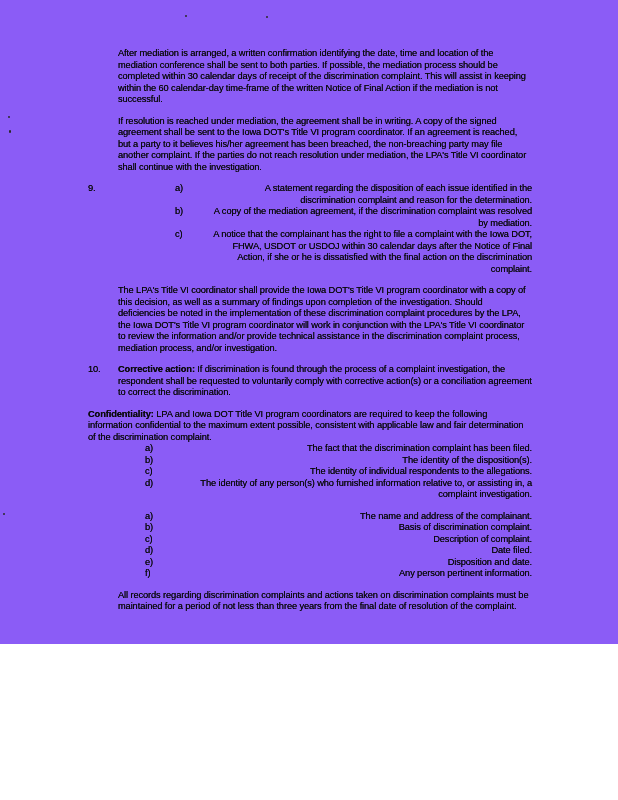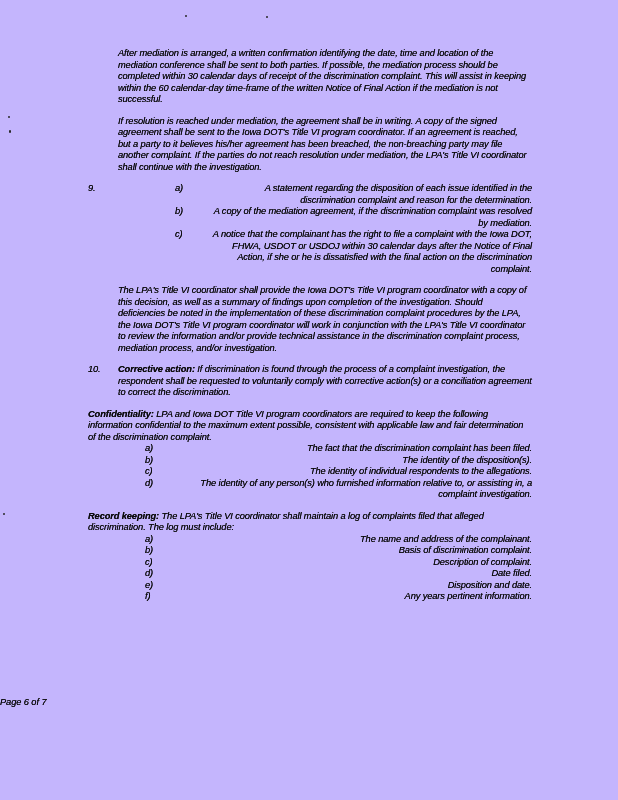--- a/index.html
+++ b/index.html
@@ -3,26 +3,25 @@
 <meta charset="utf-8">
 <style>
   html, body {
     margin: 0;
     padding: 0;
     background: #ffffff;
   }
   .page {
     position: relative;
     width: 618px;
-    height: 800px;
-    background: #c4b5fd;
+    height: 644px;
+    background: #8b5cf6;
     overflow: hidden;
     font-family: "Liberation Sans", sans-serif;
     color: #0b0b0b;
-    font-style: italic;
   }
   .scan-text {
     font-size: 9.3px;
     line-height: 11.5px;
     letter-spacing: -0.12px;
     text-shadow: 0 0 0.45px rgba(0,0,0,0.85);
   }
   .content {
     position: absolute;
     top: 48px;
@@ -139,21 +138,20 @@
         </div>
         <div class="sub">
           <span class="sublabel">d)</span>
           <div class="subtext">The identity of any person(s) who furnished information relative to, or assisting in, a complaint investigation.</div>
         </div>
       </div>
     </div>
 
     <div class="item">
       <div class="itembody">
-        <p class="intro"><span class="lead">Record keeping:</span> <span>The LPA's Title VI coordinator shall maintain a log of complaints filed that alleged discrimination. The log must include:</span></p>
         <div class="sub">
           <span class="sublabel">a)</span>
           <div class="subtext">The name and address of the complainant.</div>
         </div>
         <div class="sub">
           <span class="sublabel">b)</span>
           <div class="subtext">Basis of discrimination complaint.</div>
         </div>
         <div class="sub">
           <span class="sublabel">c)</span>
@@ -162,23 +160,24 @@
         <div class="sub">
           <span class="sublabel">d)</span>
           <div class="subtext">Date filed.</div>
         </div>
         <div class="sub">
           <span class="sublabel">e)</span>
           <div class="subtext">Disposition and date.</div>
         </div>
         <div class="sub">
           <span class="sublabel">f)</span>
-          <div class="subtext">Any years pertinent information.</div>
+          <div class="subtext">Any person pertinent information.</div>
         </div>
       </div>
     </div>
 
+    <p class="para">All records regarding discrimination complaints and actions taken on discrimination complaints must be maintained for a period of not less than three years from the final date of resolution of the complaint.</p>
 
   </div>
 
   <div class="footer">Page 6 of 7</div>
 
 </div>
 
 </body></html>

